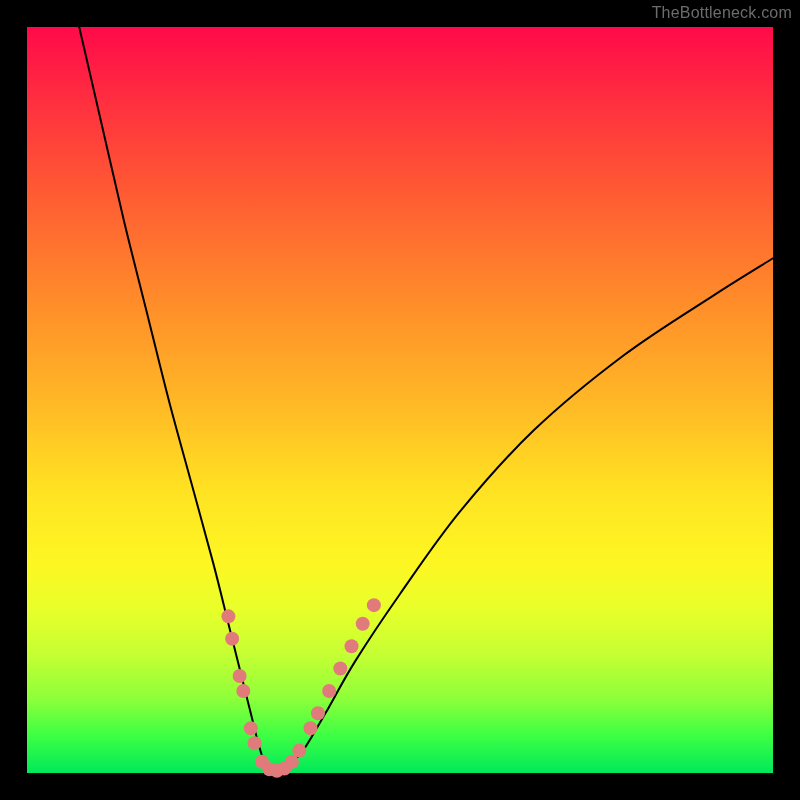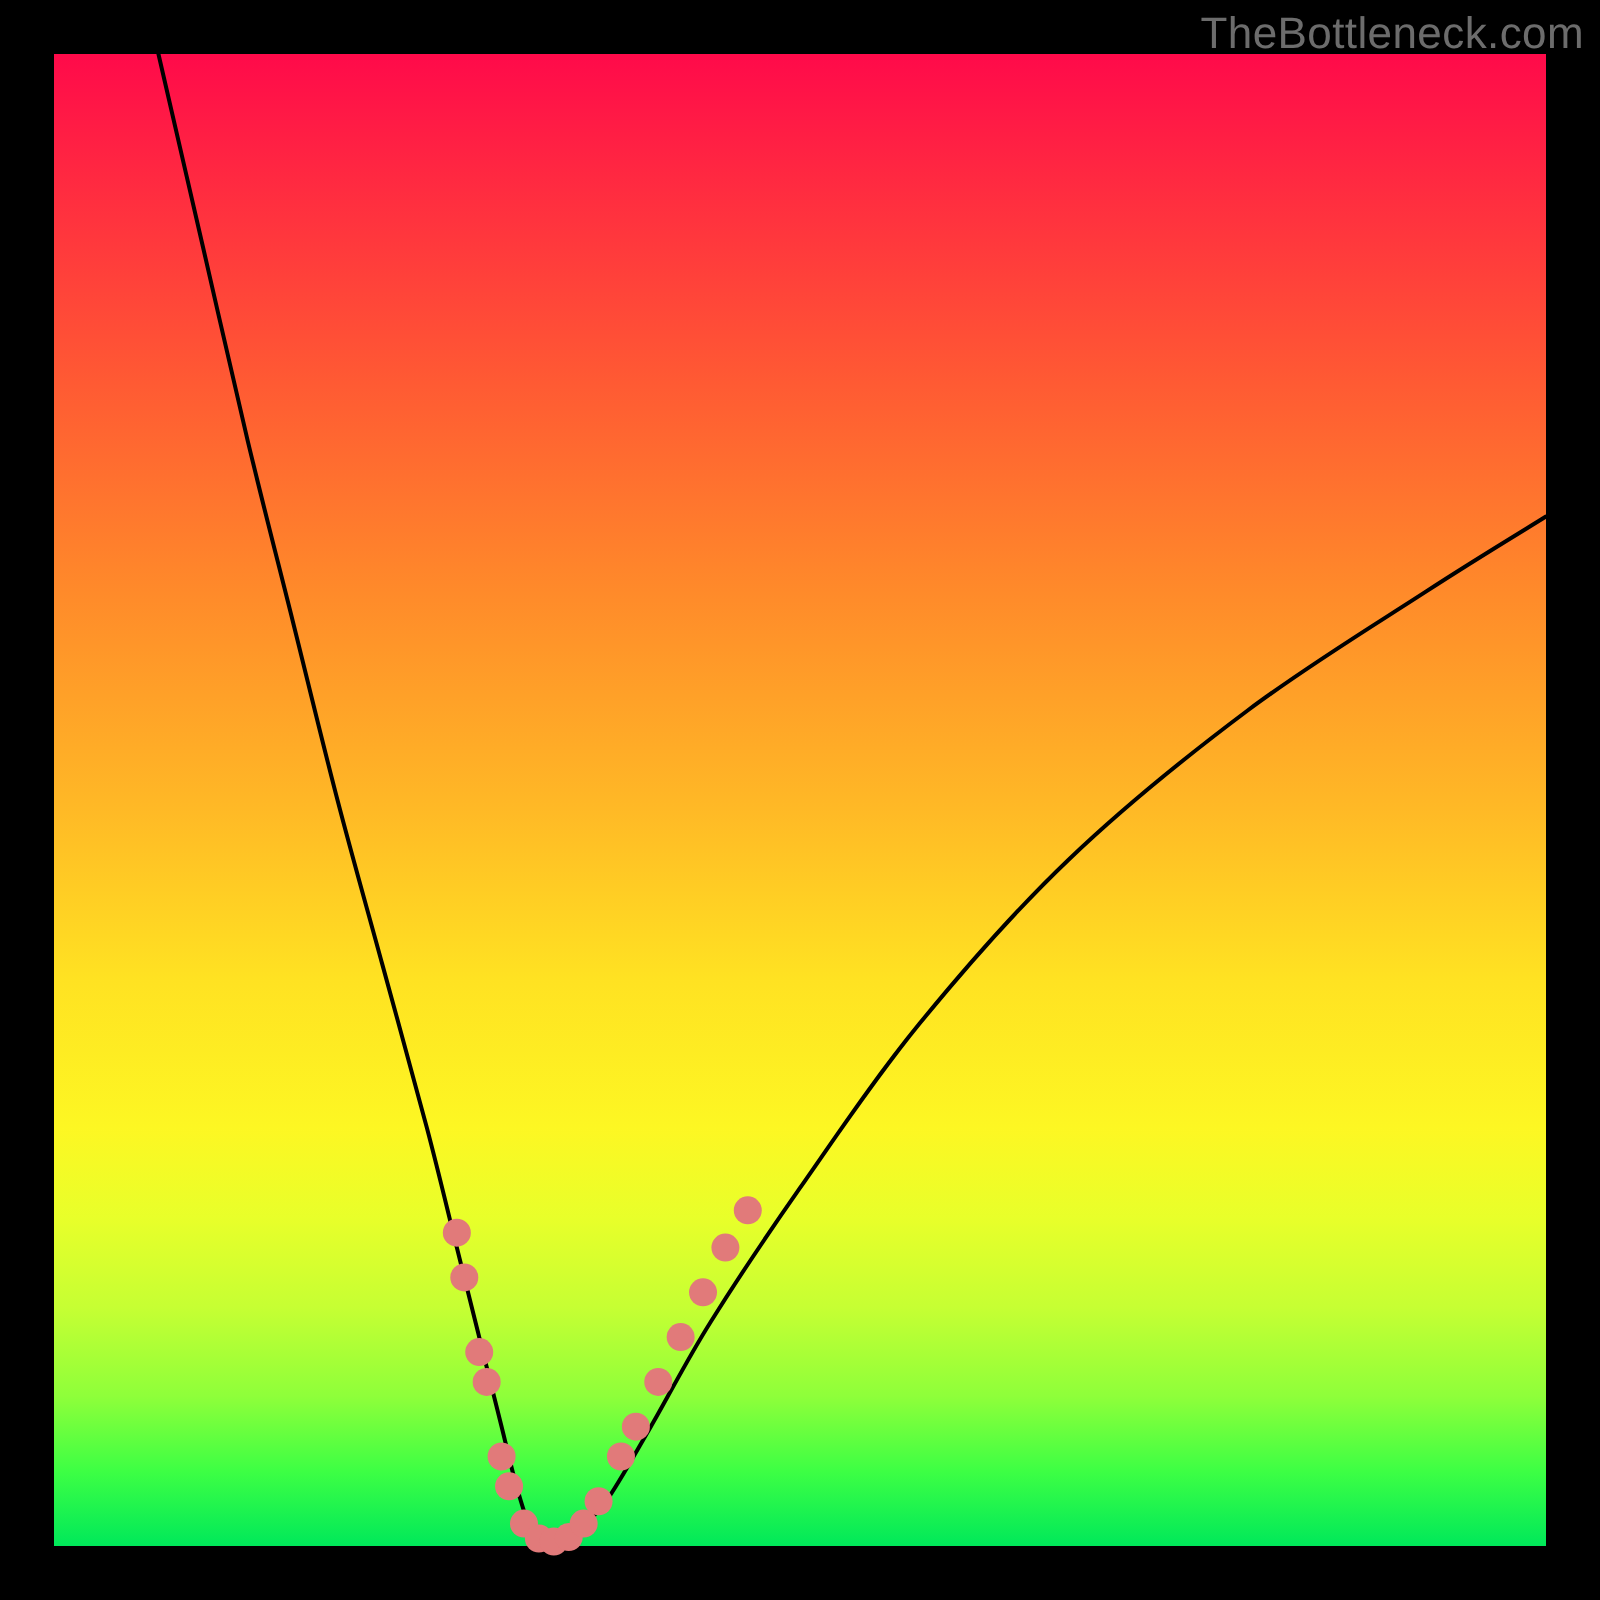--- a/index.html
+++ b/index.html
@@ -46,21 +46,21 @@
     top: 0;
     width: 746px;
     height: 746px;
     overflow: visible;
   }
   .watermark {
     position: absolute;
     top: 4px;
     right: 8px;
     color: #6c6c6c;
-    font-size: 22px;
+    font-size: 16px;
     letter-spacing: 0.2px;
     user-select: none;
   }
 </style>
 </head>
 <body>
 
 <div class="stage">
   <div class="plot">
     <svg class="curve" viewBox="0 0 746 746">

